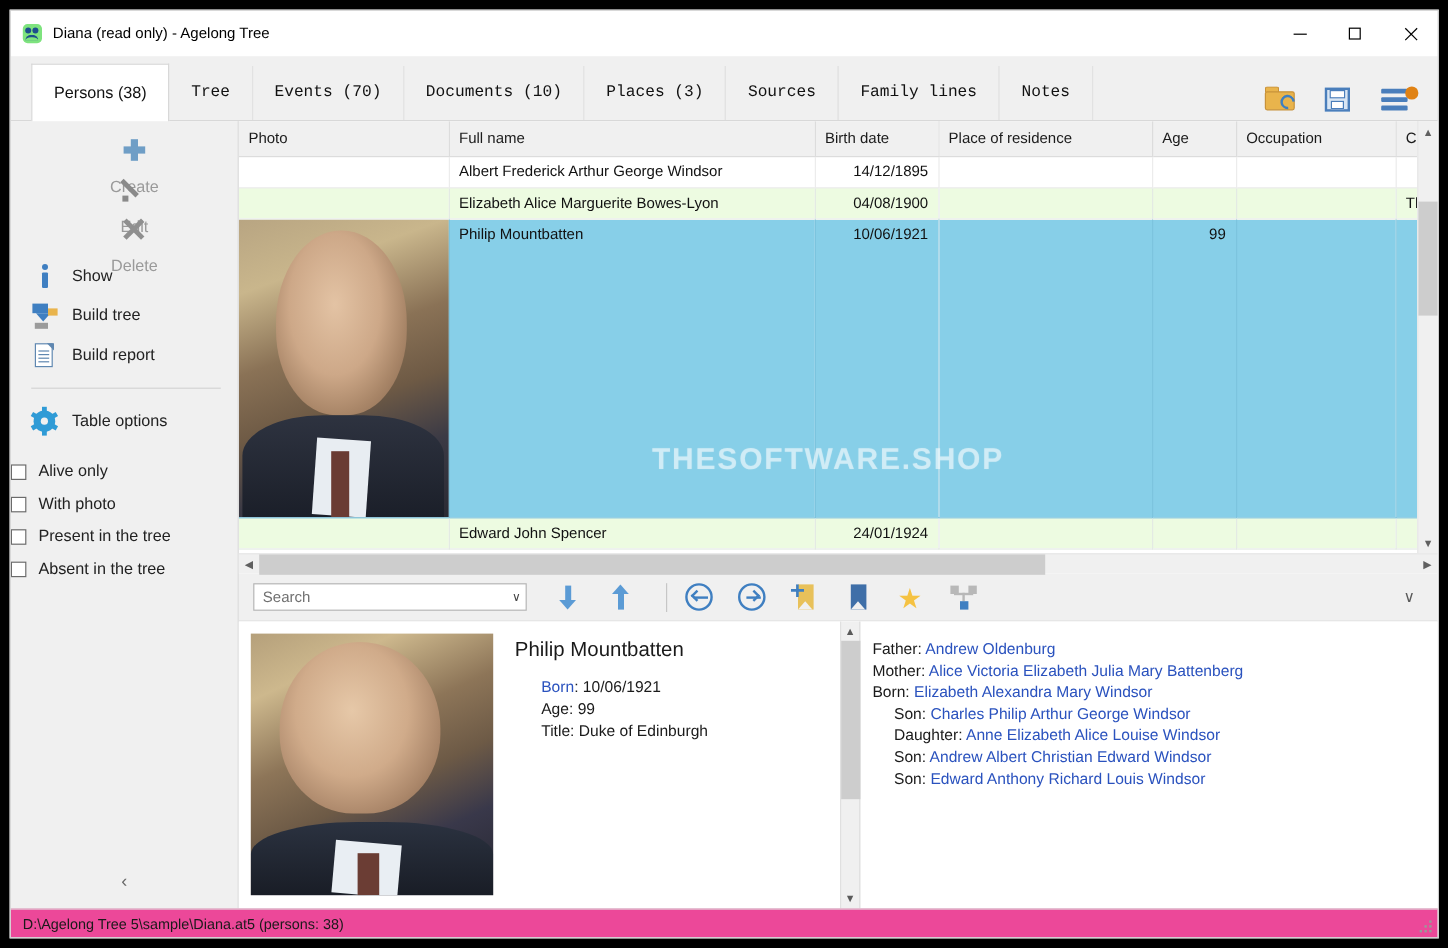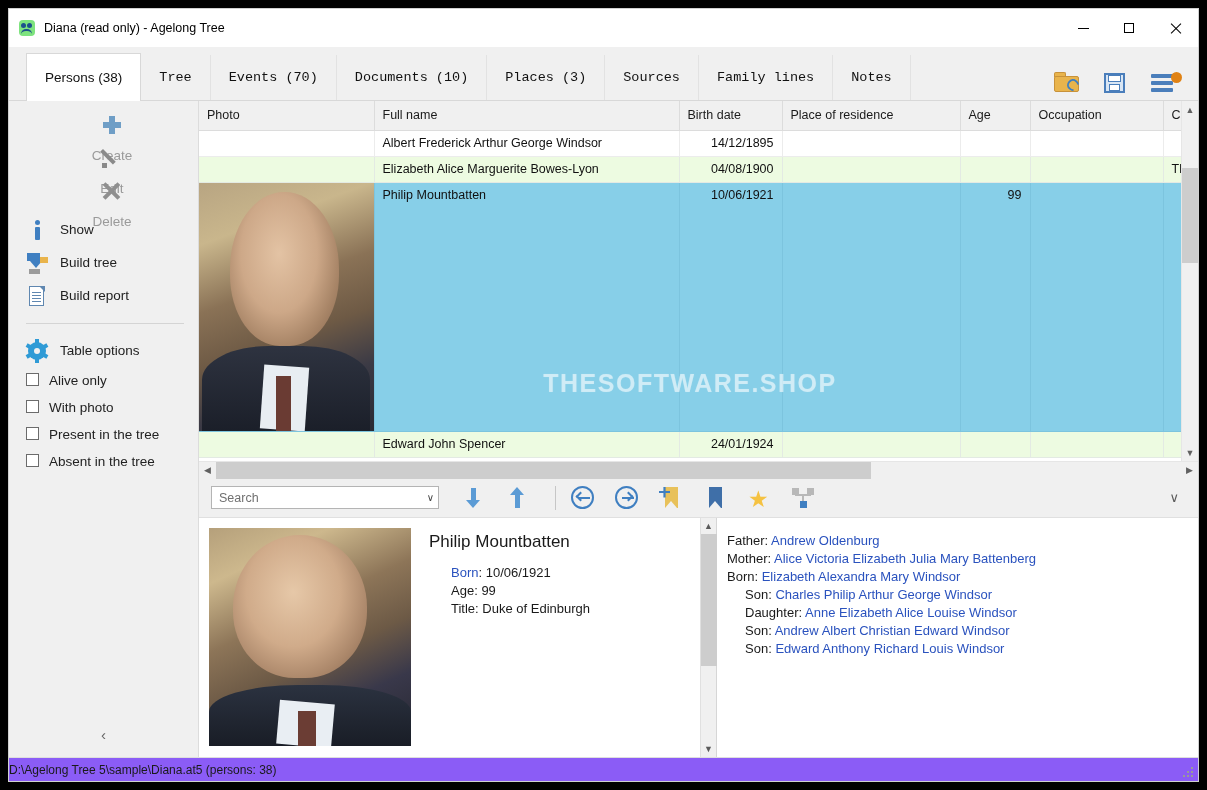--- a/index.html
+++ b/index.html
@@ -191,21 +191,21 @@
     border-radius:50%; background:#f0f0f0;
   }
   .ic-gear .tooth {
     position:absolute; left:9px; top:-1px; width:4px; height:24px; background:#2f9bd6;
   }
   .ic-gear .t-b { transform: rotate(60deg); }
   .ic-gear .t-c { transform: rotate(120deg); }
 
   .side-sep { height:1px; background:#d4d4d4; margin: 11px 14px 10px 17px; }
   .side-check {
-    height: 27px; display:flex; align-items:flex-start; padding-left: 17px;
+    height: 27px; display:flex; align-items:flex-end; 
     font-size: 13.5px; color:#222; gap: 10px;
   }
   .cbox {
     width: 13px; height: 13px; border:1px solid #6b6b6b; background:#fff; flex:none;
   }
   .side-collapse {
     position:absolute; left:0; bottom:0; width: 189px; height: 46px;
     display:flex; align-items:center; justify-content:center;
     color:#666; font-size: 15px;
   }
@@ -381,22 +381,22 @@
   .dvs-btn { height:16px; display:flex; align-items:center; justify-content:center; color:#5a5a5a; font-size:9px; }
   .dvs-track { flex:1; position:relative; }
   .dvs-thumb { position:absolute; left:0; top:0; width:16px; height:132px; background:#cdcdcd; }
   .detail-right { flex:1; min-width:0; padding: 14px 0 0 10px; background:#fff; }
   .rel-line { font-size: 13px; line-height: 18px; color:#1a1a1a; white-space:nowrap; }
   .rel-indent { padding-left: 18px; }
   .rel-link { color:#2a52be; }
 
   
   .statusbar {
-    height: 24px; flex:none; background:#8b5cf6; border-top:1px solid #dedede;
-    display:flex; align-items:center; padding-left: 0;
+    height: 24px; flex:none; background:#ec4899; border-top:1px solid #dedede;
+    display:flex; align-items:center; padding-left: 10px;
     font-size: 12px; color:#1a1a1a; position:relative;
   }
   .grip { position:absolute; right:5px; bottom:4px; width:13px; height:13px; }
   .grip span { position:absolute; width:2px; height:2px; background:#9a9a9a; }
 </style>
 </head>
 <body>
 
 <div class="window">
 

